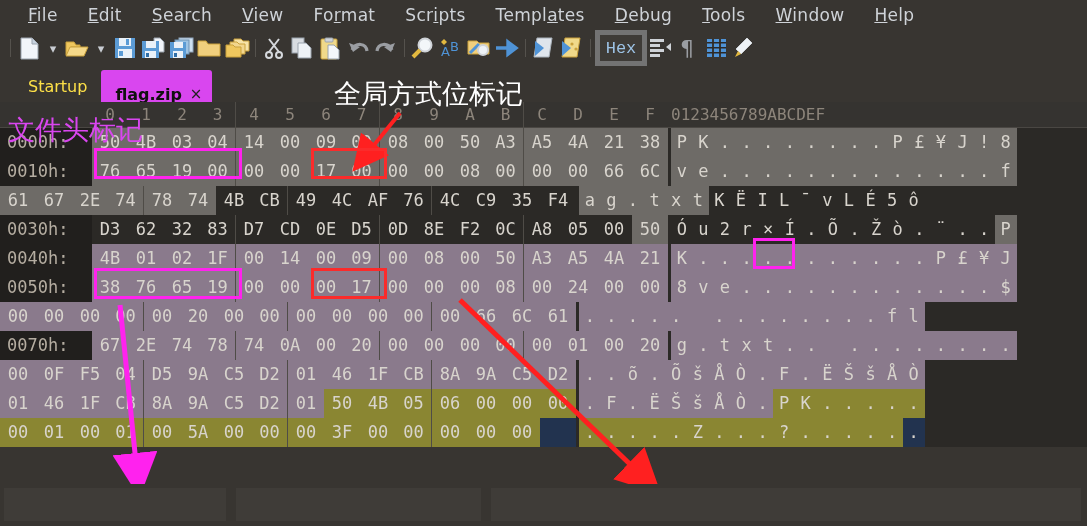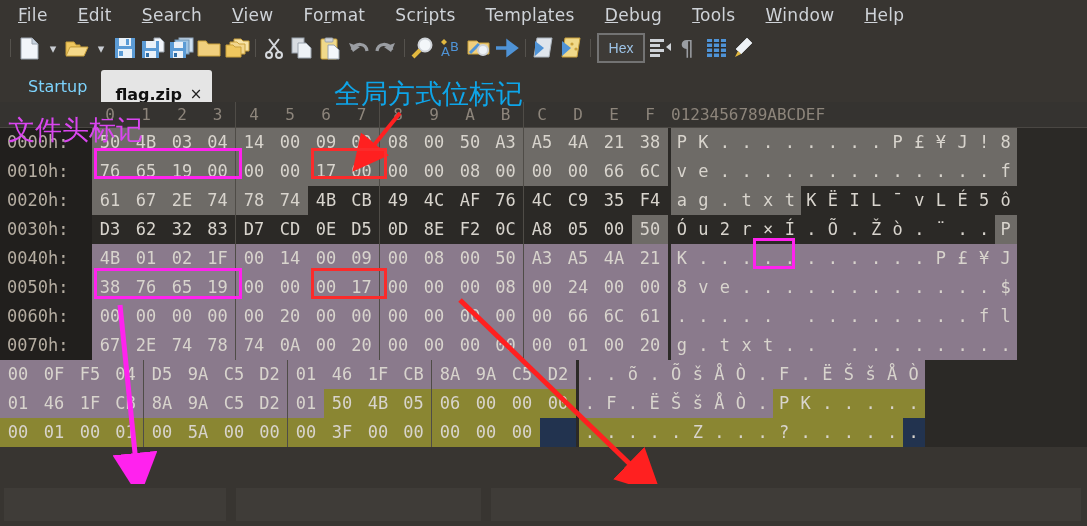--- a/index.html
+++ b/index.html
@@ -10,21 +10,21 @@
     overflow:hidden;
     position:relative;
   }
 
   
   .menubar{
     height:30px;
     background:#383531;
     display:flex;
     align-items:center;
-    padding-left:18px;
+    padding-left:28px;
     box-sizing:border-box;
   }
   .menuitem{
     color:#cfd3d8;
     font-size:17px;
     margin-right:30px;
     white-space:nowrap;
     letter-spacing:.3px;
     cursor:default;
   }
@@ -38,36 +38,36 @@
     align-items:center;
     padding-left:6px;
     box-sizing:border-box;
   }
   .tb{ width:28px;height:30px;display:flex;align-items:center;justify-content:center;flex:0 0 auto;}
   .tb.sm{width:20px;}
   .sep{ width:9px;height:30px;display:flex;align-items:center;justify-content:center;flex:0 0 auto;}
   .sep::after{content:"";display:block;width:1px;height:18px;background:#55524d;}
   .chev{color:#c9cdd3;font-size:13px;}
   .hexbtn{
-    width:44px;height:26px;border:2px solid #737373;background:#3e3b37;
-    color:#9dc3e6;font-size:14px;display:flex;align-items:center;justify-content:center;
-    font-family:Liberation Sans, sans-serif;
+    width:44px;height:26px;border:5px solid #737373;background:#3e3b37;
+    color:#9dc3e6;font-size:17px;display:flex;align-items:center;justify-content:center;
+    font-family:Liberation Mono, monospace;
   }
 
   
   .tabbar{
     height:36px;background:#383531;position:relative;
     display:flex;align-items:flex-end;padding-left:14px;box-sizing:border-box;
   }
   .tab{
     height:32px;display:flex;align-items:center;padding:0 14px;
-    color:#7dd3fc;font-size:16px;box-sizing:border-box;
+    color:#fde047;font-size:16px;box-sizing:border-box;
   }
   .tab.active{
-    background:#e5e5e5;color:#111;font-weight:bold;
+    background:#d946ef;color:#111;font-weight:bold;
     padding:16px 10px 0 14px;border-radius:3px 3px 0 0;
   }
   .tab.active .close{ font-weight:normal;margin-left:8px;font-size:15px;color:#222;}
 
   
   .hexwrap{
     position:relative;
     background:#2b2926;
     height:345px;
     overflow:hidden;
@@ -112,21 +112,21 @@
   .bg-mauve  {background:#8a7a8c;}
   .bg-olive  {background:#8a8632;}
   .bg-navy   {background:#22334f;}
 
   
   .overlay{position:absolute;left:0;top:0;width:1087px;height:526px;pointer-events:none;}
   .anno{
     position:absolute;white-space:nowrap;font-weight:normal;
     font-family:"DejaVu Sans","Liberation Sans",sans-serif;
   }
-  .anno-red{color:#0ea5e9;font-size:27px;}
+  .anno-red{color:#ffffff;font-size:27px;}
   .anno-mag{color:#d946ef;font-size:27px;}
   .boxred{position:absolute;border:3px solid #fb2b2b;box-sizing:border-box;}
   .boxmag{position:absolute;border:3px solid #ff22ee;box-sizing:border-box;}
 
   
   .bottombar{
     position:absolute;left:0;bottom:0;width:1087px;height:42px;
     background:#383531;display:flex;align-items:stretch;
   }
   .statcell{background:#3f3c38;margin:4px 6px 5px 4px;}
@@ -400,21 +400,20 @@
           <div class="byte bg-gray">08</div>
           <div class="byte bg-gray grp-sep">00</div>
           <div class="byte bg-gray">00</div>
           <div class="byte bg-gray">00</div>
           <div class="byte bg-gray">66</div>
           <div class="byte bg-gray">6C</div>
         </div>
         <div class="ascii"><span class="ach bg-gray">v</span><span class="ach bg-gray">e</span><span class="ach bg-gray">.</span><span class="ach bg-gray">.</span><span class="ach bg-gray">.</span><span class="ach bg-gray">.</span><span class="ach bg-gray">.</span><span class="ach bg-gray">.</span><span class="ach bg-gray">.</span><span class="ach bg-gray">.</span><span class="ach bg-gray">.</span><span class="ach bg-gray">.</span><span class="ach bg-gray">.</span><span class="ach bg-gray">.</span><span class="ach bg-gray">.</span><span class="ach bg-gray">f</span></div>
       </div>
       <div class="hex-row">
-        <div class="addr">0020h:</div>
         <div class="bytes">
           <div class="byte bg-gray">61</div>
           <div class="byte bg-gray">67</div>
           <div class="byte bg-gray">2E</div>
           <div class="byte bg-gray grp-sep">74</div>
           <div class="byte bg-gray">78</div>
           <div class="byte bg-gray">74</div>
           <div class="byte bg-dark">4B</div>
           <div class="byte bg-dark grp-sep">CB</div>
           <div class="byte bg-dark">49</div>
@@ -488,21 +487,20 @@
           <div class="byte bg-mauve">00</div>
           <div class="byte bg-mauve grp-sep">08</div>
           <div class="byte bg-mauve">00</div>
           <div class="byte bg-mauve">24</div>
           <div class="byte bg-mauve">00</div>
           <div class="byte bg-mauve">00</div>
         </div>
         <div class="ascii"><span class="ach bg-mauve">8</span><span class="ach bg-mauve">v</span><span class="ach bg-mauve">e</span><span class="ach bg-mauve">.</span><span class="ach bg-mauve">.</span><span class="ach bg-mauve">.</span><span class="ach bg-mauve">.</span><span class="ach bg-mauve">.</span><span class="ach bg-mauve">.</span><span class="ach bg-mauve">.</span><span class="ach bg-mauve">.</span><span class="ach bg-mauve">.</span><span class="ach bg-mauve">.</span><span class="ach bg-mauve">.</span><span class="ach bg-mauve">.</span><span class="ach bg-mauve">$</span></div>
       </div>
       <div class="hex-row">
-        <div class="addr">0060h:</div>
         <div class="bytes">
           <div class="byte bg-mauve">00</div>
           <div class="byte bg-mauve">00</div>
           <div class="byte bg-mauve">00</div>
           <div class="byte bg-mauve grp-sep">00</div>
           <div class="byte bg-mauve">00</div>
           <div class="byte bg-mauve">20</div>
           <div class="byte bg-mauve">00</div>
           <div class="byte bg-mauve grp-sep">00</div>
           <div class="byte bg-mauve">00</div>

